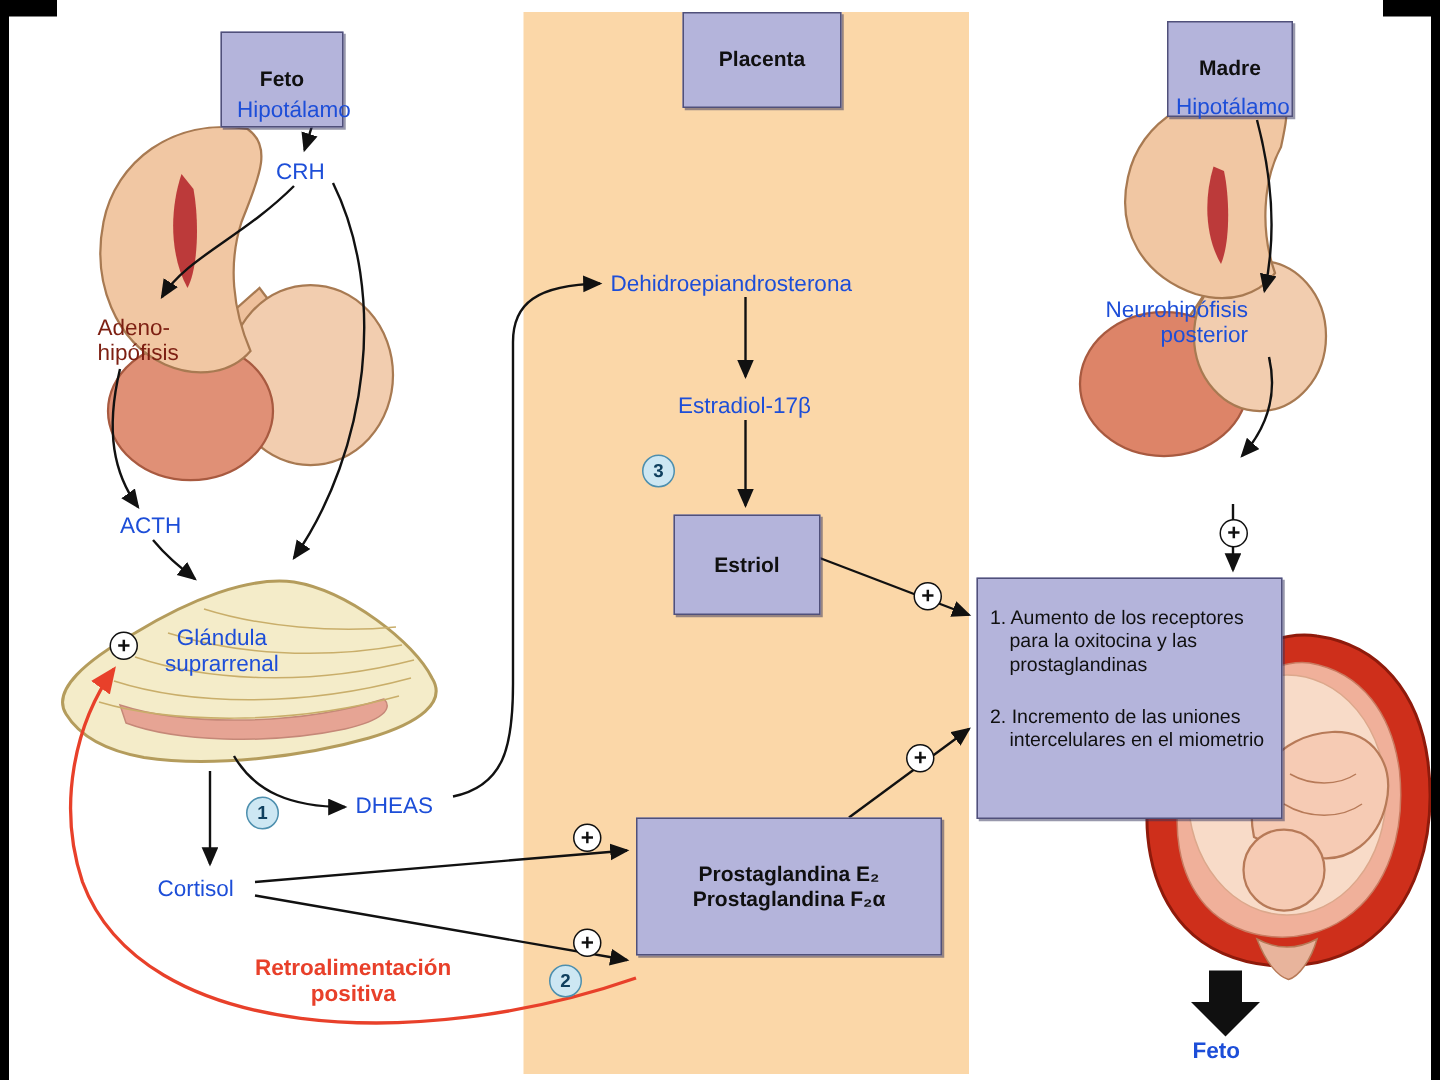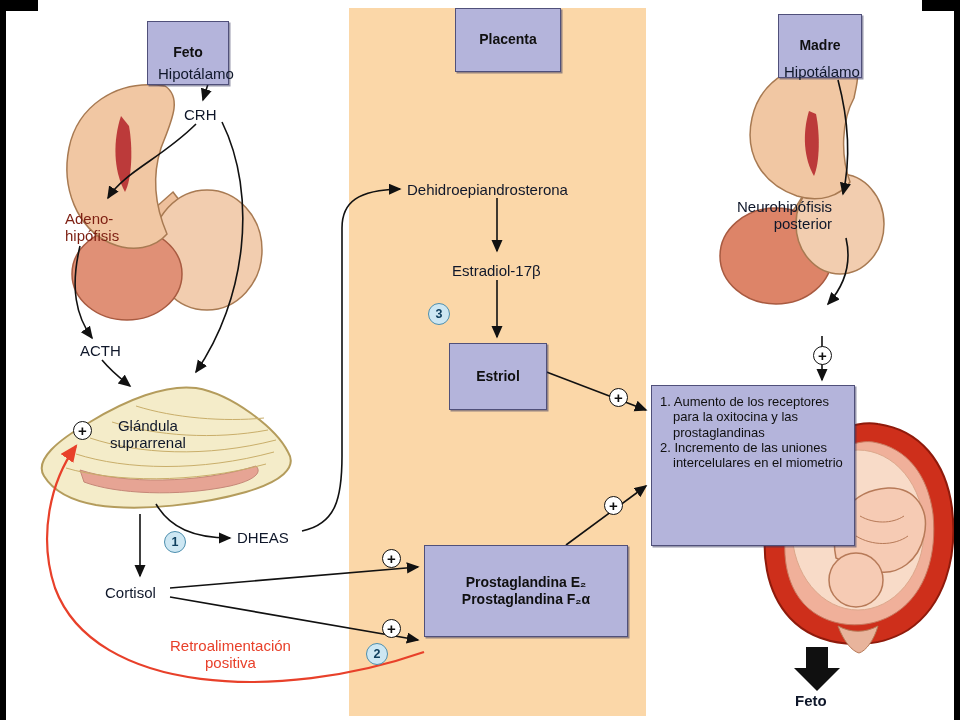--- a/index.html
+++ b/index.html
@@ -1,30 +1,30 @@
 <!DOCTYPE html>
 <html><head>
 <meta charset="utf-8">
 <style>
   html,body{margin:0;padding:0;background:#fff}
   body{font-family:"Liberation Sans","DejaVu Sans",sans-serif}
   #canvas{position:relative;width:960px;height:720px;background:#fff;overflow:hidden}
   .band{position:absolute;z-index:1}
   .illus{position:absolute;z-index:2}
   #arrows{position:absolute;left:0;top:0;z-index:4;pointer-events:none}
-  .lbl{position:absolute;font-size:15px;color:#0f172a;white-space:nowrap;z-index:6;line-height:1.15}
+  .lbl{position:absolute;font-size:15px;color:#1d4ed8;white-space:nowrap;z-index:6;line-height:1.15}
   .pre{white-space:pre-line;text-align:center}
   .maroon{color:#7d1f12}
-  .red{color:#e8402a;font-weight:normal}
+  .red{color:#e8402a;font-weight:bold}
   .pbox{position:absolute;background:#b4b4db;border:1px solid #50507a;box-shadow:1.5px 1.5px 0 rgba(50,50,90,.5);
         display:flex;flex-direction:column;align-items:center;justify-content:center;text-align:right;
         font-weight:bold;font-size:14px;color:#101010;z-index:6;padding:20px 6px;line-height:1.25}
   .fx{align-items:flex-start;justify-content:flex-start;text-align:left;font-weight:normal;font-size:13px;
       padding:8px 8px;line-height:1.18}
-  .fx-item{padding-left:13px;text-indent:-13px;margin:0 0}
+  .fx-item{padding-left:13px;text-indent:-13px;margin:10px 0}
   .badge{position:absolute;width:20px;height:20px;border-radius:50%;background:#cde7f3;border:1.5px solid #4d8fae;
          color:#10405f;font-size:12.5px;font-weight:bold;display:flex;align-items:center;justify-content:center;z-index:7}
   .plus{position:absolute;width:17px;height:17px;border-radius:50%;border:1.7px solid #101010;background:#fff;
         color:#101010;font-size:15px;font-weight:bold;display:flex;align-items:center;justify-content:center;
         z-index:7;line-height:1}
   .edge{position:absolute;background:#000;z-index:9}
 </style>
 </head>
 <body>
 

